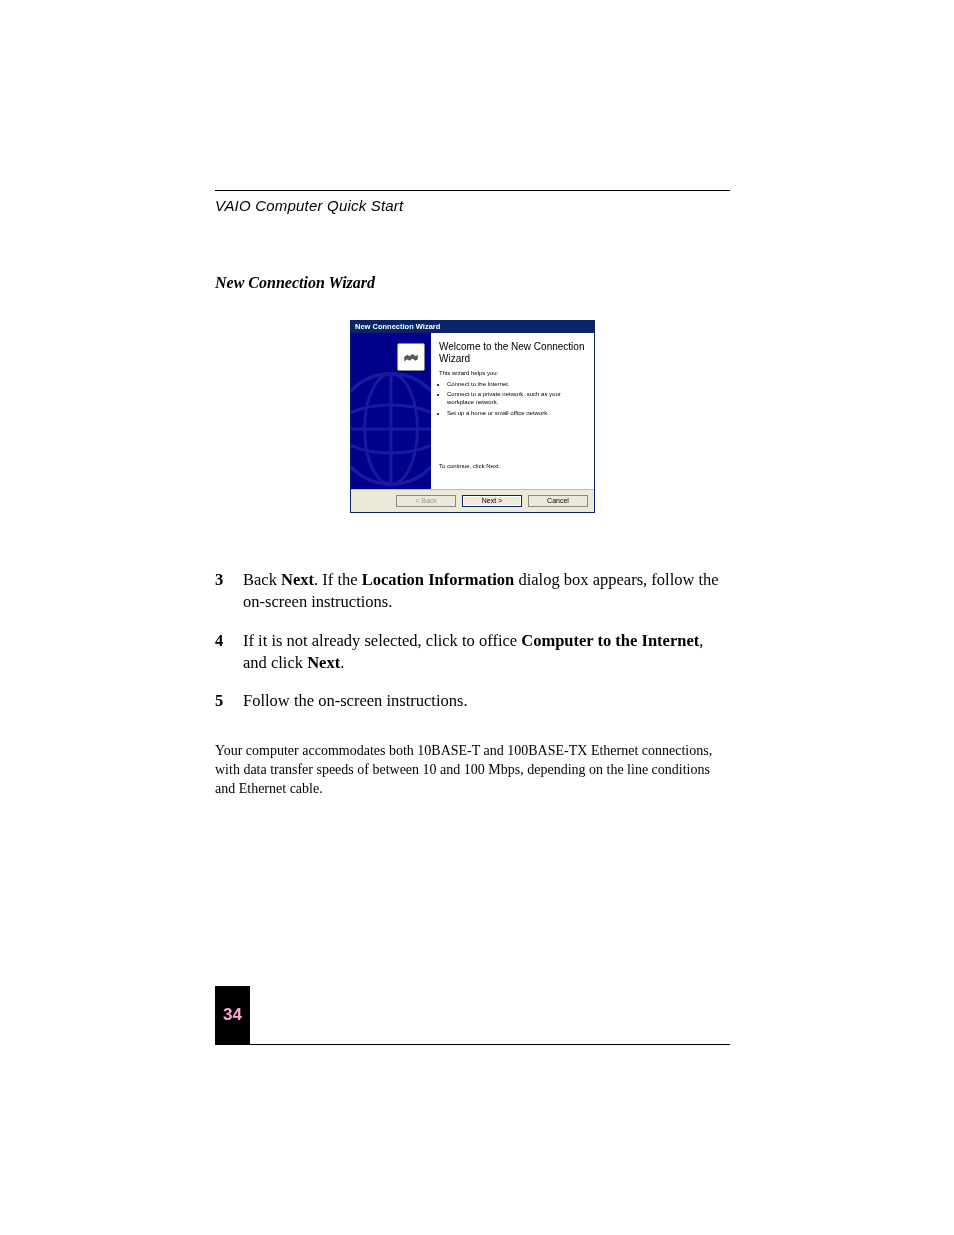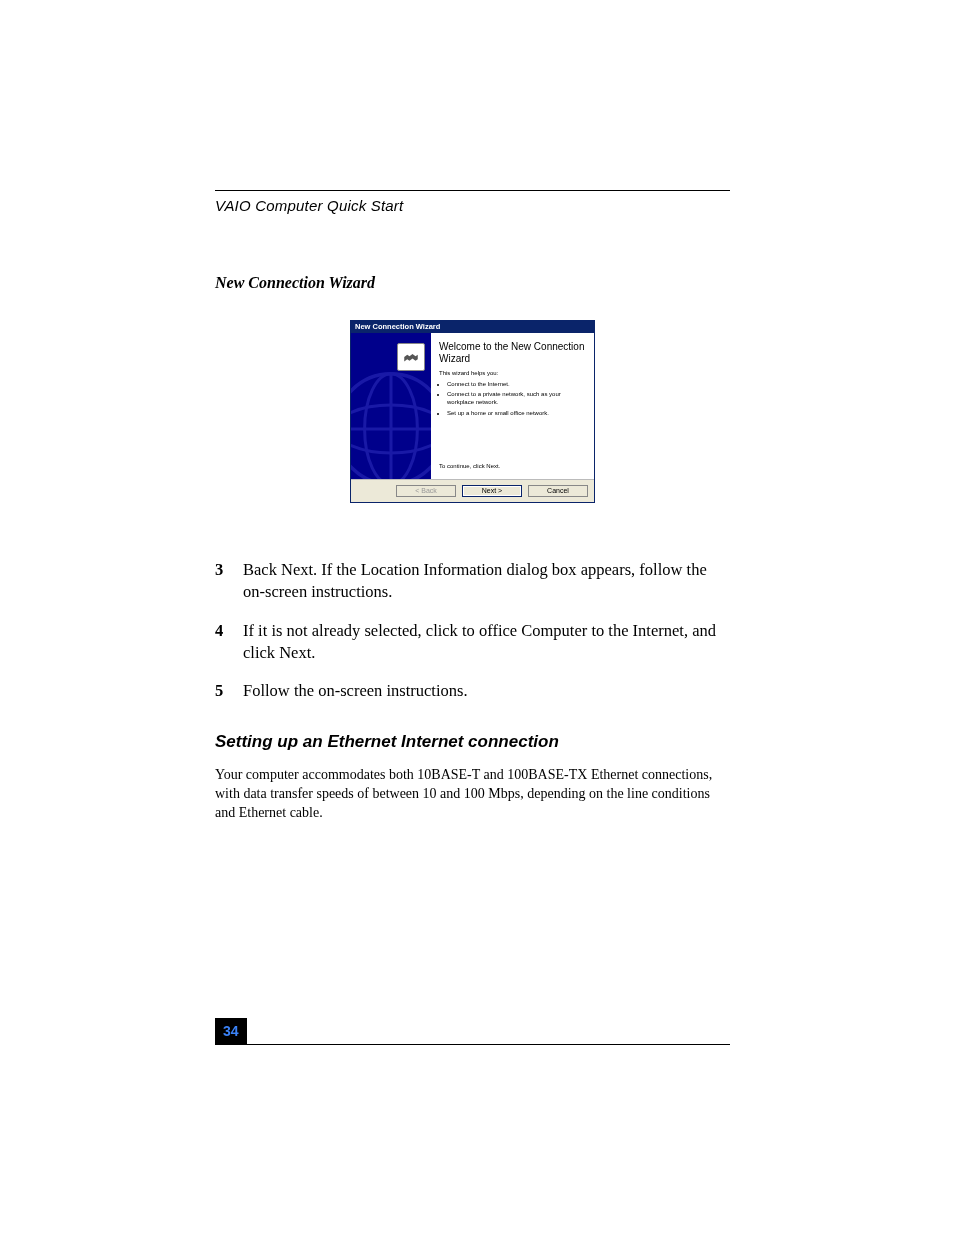--- a/index.html
+++ b/index.html
@@ -9,41 +9,41 @@
   .hdr{font-family:Arial,Helvetica,sans-serif;font-style:italic;font-size:15px;letter-spacing:.2px;margin:0 0 60px 0}
   .caption{font-family:"Times New Roman",serif;font-style:italic;font-weight:bold;font-size:16px;margin:0 0 28px 0}
   
   .wizard-wrap{margin:0 auto 56px auto;width:245px}
   .wizard{border:1px solid #0a246a;background:#ece9d8;font-family:Tahoma,Arial,sans-serif}
   .titlebar{background:#0a246a;color:#fff;font-size:7.5px;font-weight:bold;padding:2px 4px;line-height:1.1}
   .wbody{display:flex;background:#fff}
   .wleft{width:80px;background:#00008b;position:relative;overflow:hidden}
   .wleft svg.globe{position:absolute;left:-20px;top:36px;width:120px;height:120px;opacity:.45}
   .wleft .iconbox{position:absolute;right:6px;top:10px;width:26px;height:26px;background:#fff;border:1px solid #888;border-radius:2px;display:flex;align-items:center;justify-content:center}
-  .wright{flex:1;padding:8px 8px 6px 8px;font-size:6.5px;color:#000}
+  .wright{flex:1;padding:8px 8px 16px 8px;font-size:6.5px;color:#000}
   .wright h3{font-family:Tahoma,Arial,sans-serif;font-size:10px;font-weight:normal;margin:0 0 6px 0;line-height:1.15}
   .wright p{margin:4px 0;font-size:6px}
   .wright ul{margin:3px 0 0 0;padding-left:8px;font-size:6px;line-height:1.35}
   .wright ul li{margin-bottom:2px}
   .wright .continue{margin-top:46px;font-size:6px}
   .wbtns{background:#ece9d8;border-top:1px solid #bbb;padding:5px 6px;display:flex;justify-content:flex-end;gap:6px}
   .wbtn{font-family:Tahoma,Arial,sans-serif;font-size:7px;background:#ece9d8;border:1px solid #888;padding:1px 10px;min-width:38px;text-align:center;line-height:1.2}
   .wbtn.disabled{color:#999}
   .wbtn.default{border:1.5px solid #0a246a;box-shadow:inset 0 0 0 1px #fff}
   
   ol.steps{list-style:none;margin:0 0 30px 0;padding:0;font-size:16.5px;line-height:1.35}
   ol.steps>li{display:flex;margin-bottom:16px}
   ol.steps>li .num{width:28px;font-weight:bold;flex:none}
   ol.steps>li .txt{flex:1}
-  .b{font-weight:normal}
+  .b{font-weight:bold}
   h2.sub{font-family:Arial,Helvetica,sans-serif;font-style:italic;font-weight:bold;font-size:17px;margin:10px 0 14px 0}
   p.body{font-size:14px;line-height:1.35;margin:0}
   
   .footer{position:absolute;left:214px;bottom:190px;width:515px}
-  .footer .pn{display:inline-block;background:#000;color:#3b82f6;font-family:Arial,Helvetica,sans-serif;font-weight:bold;font-size:14px;padding:5px 8px}
+  .footer .pn{display:inline-block;background:#000;color:#f9a8d4;font-family:Arial,Helvetica,sans-serif;font-weight:bold;font-size:17px;padding:19px 8px}
   .footer hr{border:none;border-top:1.4px solid #000;margin:0}
 </style>
 </head>
 <body>
 
 <div class="page">
   <div class="content">
     <hr class="hr-top">
     <p class="hdr">VAIO Computer Quick Start</p>
 
@@ -100,21 +100,20 @@
         </span>
       </li>
       <li>
         <span class="num">5</span>
         <span class="txt">
           <span>Follow the on-screen instructions.</span>
         </span>
       </li>
     </ol>
 
-    <h2 class="sub">Setting up an Ethernet Internet connection</h2>
     <p class="body">Your computer accommodates both 10BASE-T and 100BASE-TX Ethernet connections, with data transfer speeds of between 10 and 100 Mbps, depending on the line conditions and Ethernet cable.</p>
   </div>
 
   <div class="footer">
     <span class="pn">34</span>
     <hr>
   </div>
 </div>
 
 </body></html>

